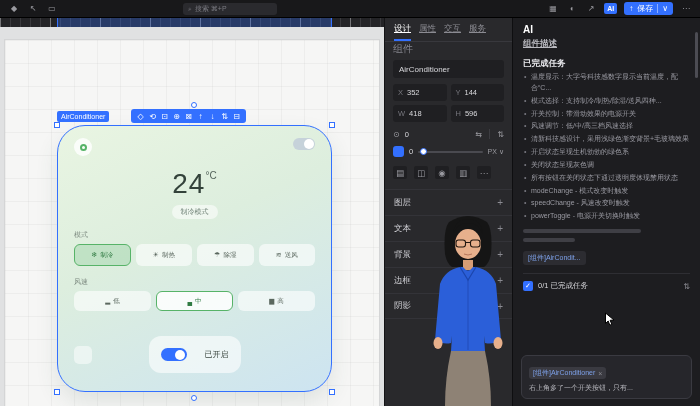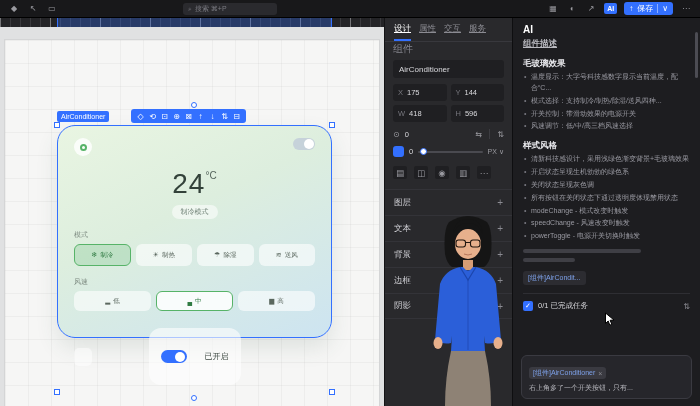--- a/index.html
+++ b/index.html
@@ -33,21 +33,21 @@
                    repeating-linear-gradient(90deg,rgba(255,255,255,.10) 0 1px,transparent 1px 10px); }
   .hruler .sel { position:absolute; left:57px; width:275px; top:0; bottom:0;
                  background:rgba(51,112,255,.30); border-left:1px solid #3370ff; border-right:1px solid #3370ff; }
 
   .sel-label { position:absolute; left:57px; top:93px; background:#3370ff; color:#fff; font-size:7px;
                line-height:11px; padding:0 4px; border-radius:2px; z-index:5; }
   .sel-toolbar { position:absolute; left:131px; top:91px; height:14px; background:#3370ff; border-radius:3px;
                  display:flex; align-items:center; padding:0 4px; gap:1px; z-index:5; }
   .sel-toolbar span { color:#fff; font-size:8px; width:11px; text-align:center; }
 
-  .card { position:absolute; left:57px; top:107px; width:275px; height:213px; border-radius:18px;
+  .card { position:absolute; left:57px; top:107px; width:275px; height:267px; border-radius:28px;
           background:linear-gradient(155deg,#e9f5e2 0%,#ddeede 42%,#cde4f1 100%);
           border:1.5px solid #3370ff; box-shadow:0 10px 22px rgba(60,90,70,.12);
           padding:12px 16px; display:flex; flex-direction:column; z-index:3; }
   .card-head { display:flex; justify-content:space-between; align-items:flex-start; }
   .badge-circle { width:18px; height:18px; border-radius:50%; background:rgba(255,255,255,.8);
                   display:flex; align-items:center; justify-content:center; }
   .badge-circle .dot { width:7px; height:7px; border:2px solid #57b368; border-radius:50%; }
   .mini-toggle { width:22px; height:12px; border-radius:6px; background:#c6d2da; position:relative; }
   .mini-toggle .knob { position:absolute; right:1px; top:1px; width:10px; height:10px; background:#fff; border-radius:50%; }
   .temp { text-align:center; margin-top:12px; color:#33423a; }
@@ -59,22 +59,22 @@
   .mode-row,.speed-row { display:flex; gap:5px; }
   .mode-btn { flex:1; height:22px; border-radius:6px; background:rgba(255,255,255,.6); border:1px solid transparent;
               display:flex; align-items:center; justify-content:center; gap:3px; font-size:6.5px; color:#5a675e; }
   .mode-btn .mi { font-size:7px; }
   .mode-btn.active { background:rgba(122,196,140,.30); border-color:#57b368; color:#2f7a42; }
   .speed-btn { flex:1; height:20px; border-radius:6px; background:rgba(255,255,255,.6); border:1px solid transparent;
                display:flex; align-items:center; justify-content:center; gap:3px; font-size:6.5px; color:#5a675e; }
   .speed-btn.active { background:rgba(255,255,255,.85); border-color:#57b368; color:#2f7a42; }
   .power-row { margin-top:13px; display:flex; align-items:center; }
   .power-chip { width:18px; height:18px; border-radius:5px; background:rgba(255,255,255,.5); }
-  .power-pill { margin:4px auto; display:flex; align-items:center; gap:18px; background:rgba(255,255,255,.6);
-                border-radius:12px; padding:22px 12px; }
+  .power-pill { margin:12px auto; display:flex; align-items:center; gap:18px; background:rgba(255,255,255,.6);
+                border-radius:12px; padding:12px 12px; }
   .toggle { width:26px; height:13px; background:#3370ff; border-radius:7px; position:relative; display:inline-block; }
   .toggle .knob { position:absolute; right:1.5px; top:1.5px; width:10px; height:10px; background:#fff; border-radius:50%; }
   .power-label { font-size:8px; color:#3a463f; }
 
   .handle { position:absolute; width:6px; height:6px; background:#fff; border:1px solid #3370ff; z-index:6; }
   .handle.round { border-radius:50%; }
 
   
   .design-panel { position:absolute; left:384px; top:18px; width:128px; height:388px; background:#29292c;
                   border-left:1px solid #141416; padding:0 8px; z-index:2; }
@@ -265,21 +265,21 @@
       <span class="dp-tab">交互</span>
       <span class="dp-tab">服务</span>
     </div>
 
     <div class="dp-label">组件</div>
     <div class="dp-input">AirConditioner</div>
 
     <div class="dp-grid">
       <div class="dp-field">
         <span class="k">X</span>
-        <span class="v">175</span>
+        <span class="v">352</span>
       </div>
       <div class="dp-field">
         <span class="k">Y</span>
         <span class="v">144</span>
       </div>
       <div class="dp-field">
         <span class="k">W</span>
         <span class="v">418</span>
       </div>
       <div class="dp-field">
@@ -338,27 +338,26 @@
         <span>阴影</span>
         <span class="plus">+</span>
       </div>
     </div>
   </aside>
 
   <aside class="ai-panel">
     <div class="ai-title">AI</div>
     <div class="ai-cut">组件描述</div>
 
-    <div class="ai-h">毛玻璃效果</div>
+    <div class="ai-h">已完成任务</div>
     <div class="ai-li">温度显示：大字号科技感数字显示当前温度，配合“C...</div>
     <div class="ai-li">模式选择：支持制冷/制热/除湿/送风四种...</div>
     <div class="ai-li">开关控制：带滑动效果的电源开关</div>
     <div class="ai-li">风速调节：低/中/高三档风速选择</div>
 
-    <div class="ai-h">样式风格</div>
     <div class="ai-li">清新科技感设计，采用浅绿色渐变背景+毛玻璃效果</div>
     <div class="ai-li">开启状态呈现生机勃勃的绿色系</div>
     <div class="ai-li">关闭状态呈现灰色调</div>
     <div class="ai-li">所有按钮在关闭状态下通过透明度体现禁用状态</div>
 
     <div class="ai-li">modeChange - 模式改变时触发</div>
     <div class="ai-li">speedChange - 风速改变时触发</div>
     <div class="ai-li">powerToggle - 电源开关切换时触发</div>
 
     <div class="skeleton"></div>

